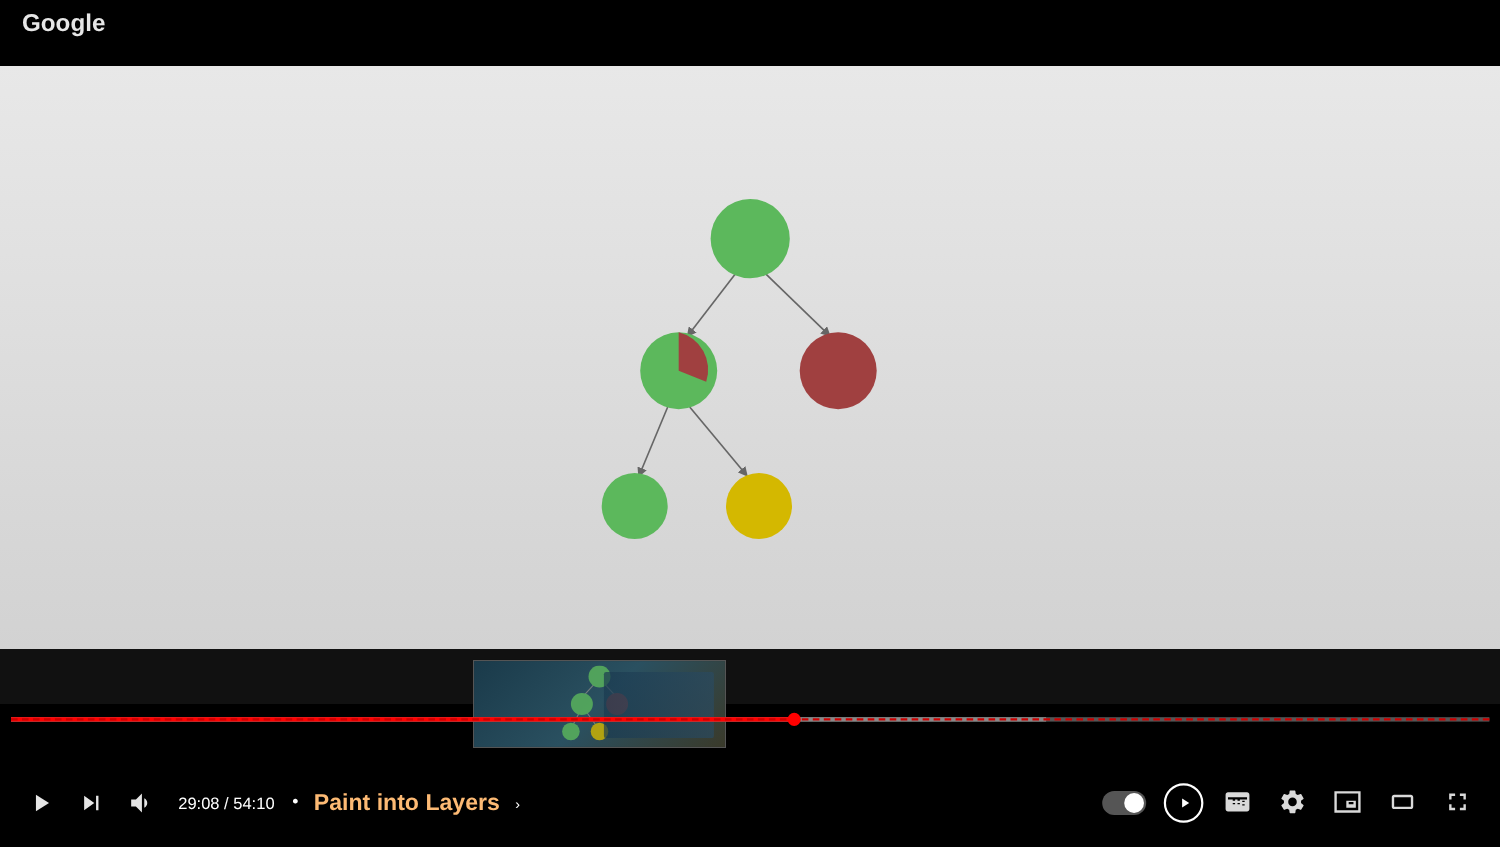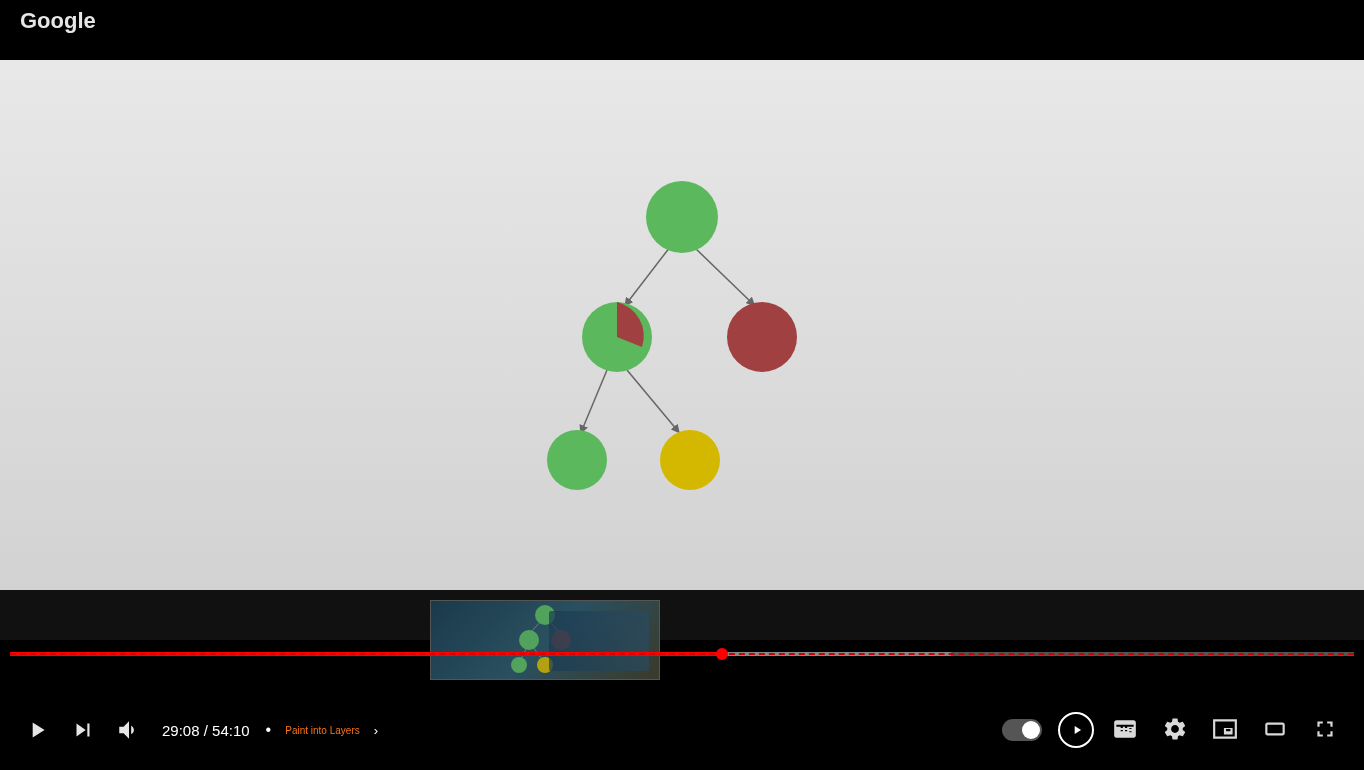--- a/index.html
+++ b/index.html
@@ -174,25 +174,25 @@
     }
 
     .time-display {
       color: #fff;
       font-size: 15px;
       white-space: nowrap;
       margin: 0 4px;
     }
 
     .chapter-label {
-      color: #f97316;
-      font-size: 10px;
+      color: #fdba74;
+      font-size: 21px;
       white-space: nowrap;
       margin-left: 2px;
-      font-weight: 400;
+      font-weight: 700;
     }
 
     .chapter-chevron {
       color: #fff;
       font-size: 13px;
       margin-left: 2px;
     }
 
     .spacer { flex: 1; }
 

